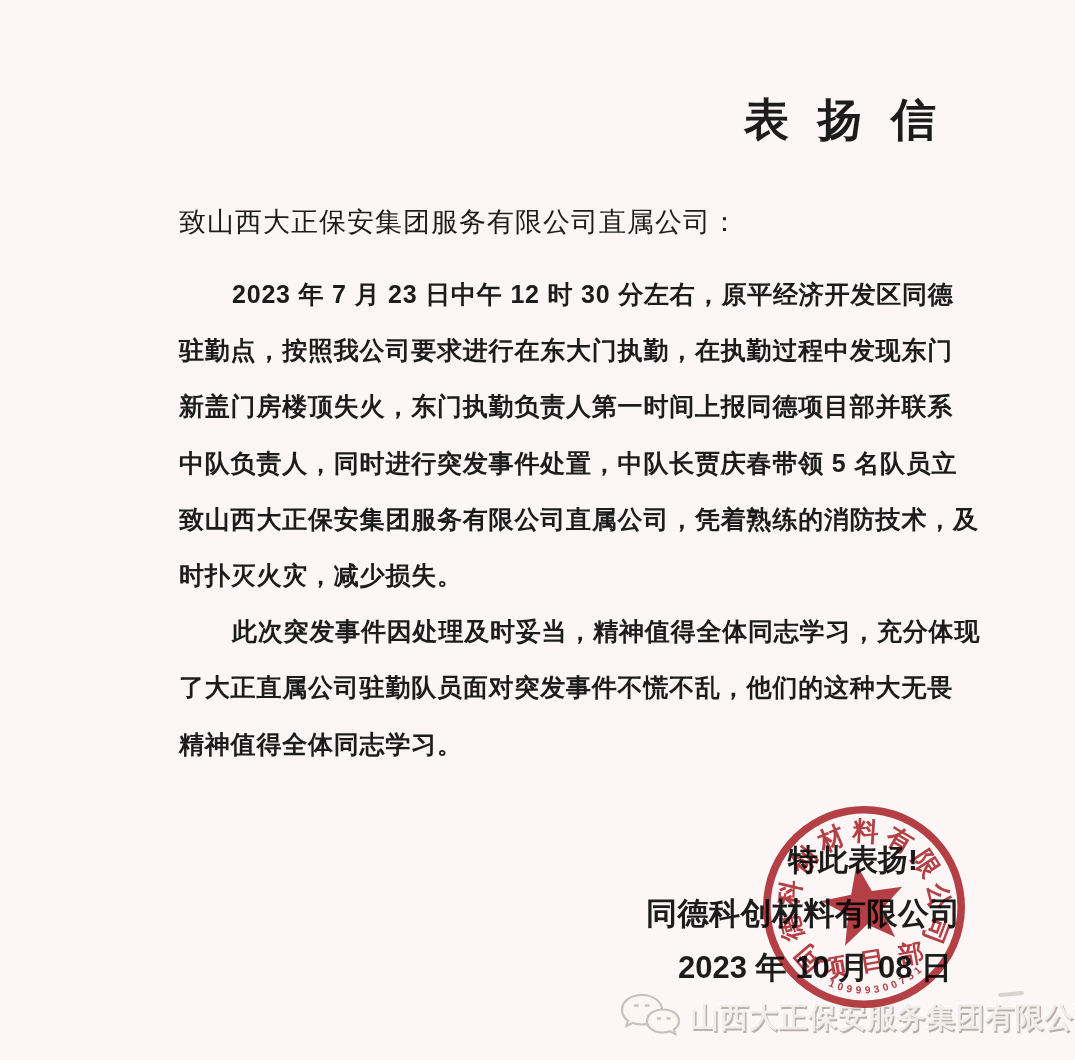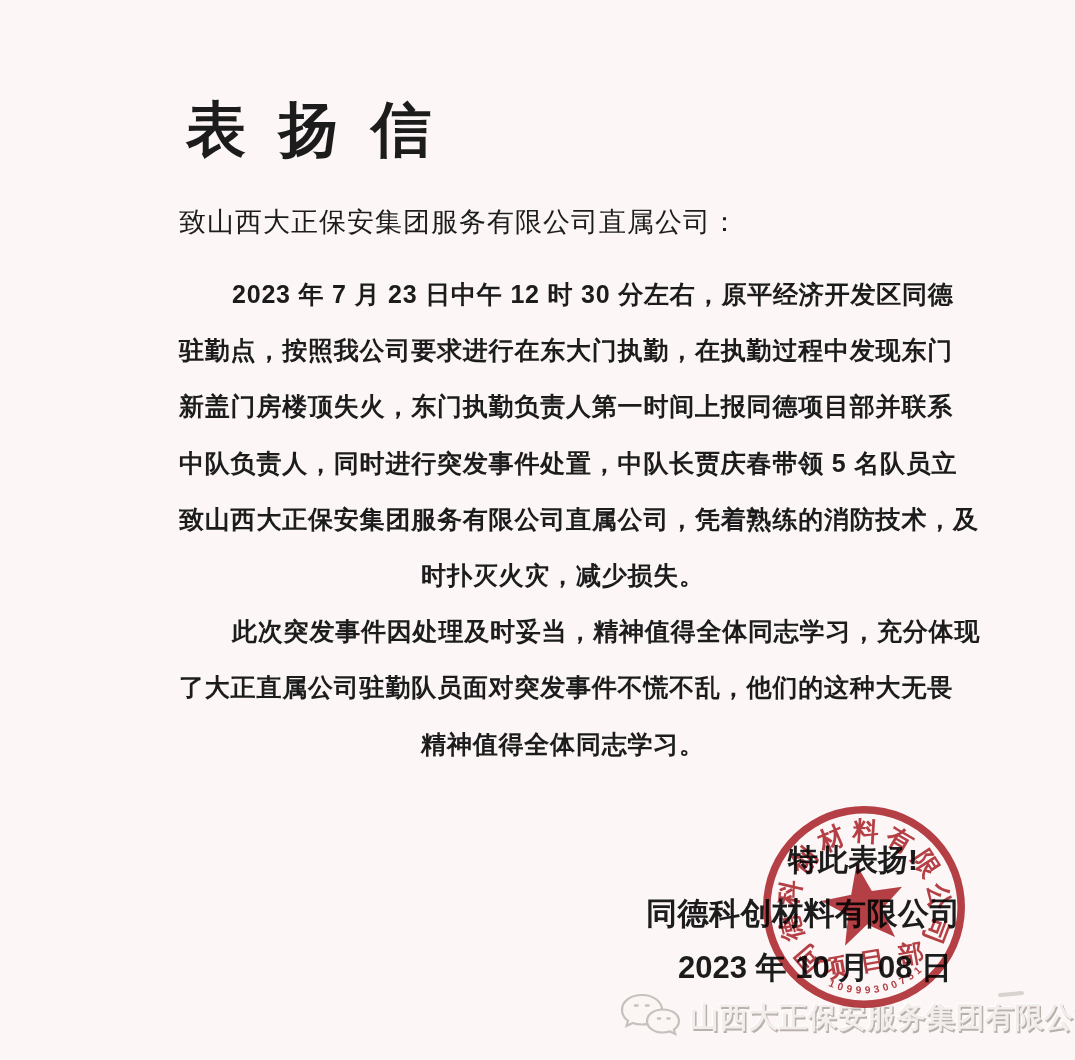--- a/index.html
+++ b/index.html
@@ -8,36 +8,35 @@
     background: #fcf6f6;
     font-family: "Liberation Sans", "DejaVu Sans", sans-serif;
     color: #1c1c1c;
     position: relative;
     overflow: hidden;
   }
   .page { position: absolute; inset: 0; }
 
   .title {
     position: absolute; top: 90px; left: 178px; width: 766px;
-    text-align: left;
-    font-size: 60px; font-weight: 700;
+    text-align: right;
+    font-size: 45px; font-weight: 700;
     letter-spacing: 8px; text-indent: 8px;
     white-space: nowrap;
   }
   .salutation {
     position: absolute; top: 204px; left: 179px;
     font-size: 27px; font-weight: 400; letter-spacing: 1px;
     white-space: nowrap;
   }
   .body-block { position: absolute; top: 266px; left: 179px; width: 768px; }
   .body-line {
     font-size: 25px; font-weight: 600;
     letter-spacing: 0.8px; line-height: 56.2px;
     white-space: nowrap;
-    text-align: center;
   }
   .para .body-line:first-child { text-indent: 53px; }
 
   .closing {
     position: absolute; top: 840px; left: 788px;
     font-size: 30px; font-weight: 700; white-space: nowrap;
     z-index: 3;
   }
   .signature {
     position: absolute; top: 893px; left: 646px;

